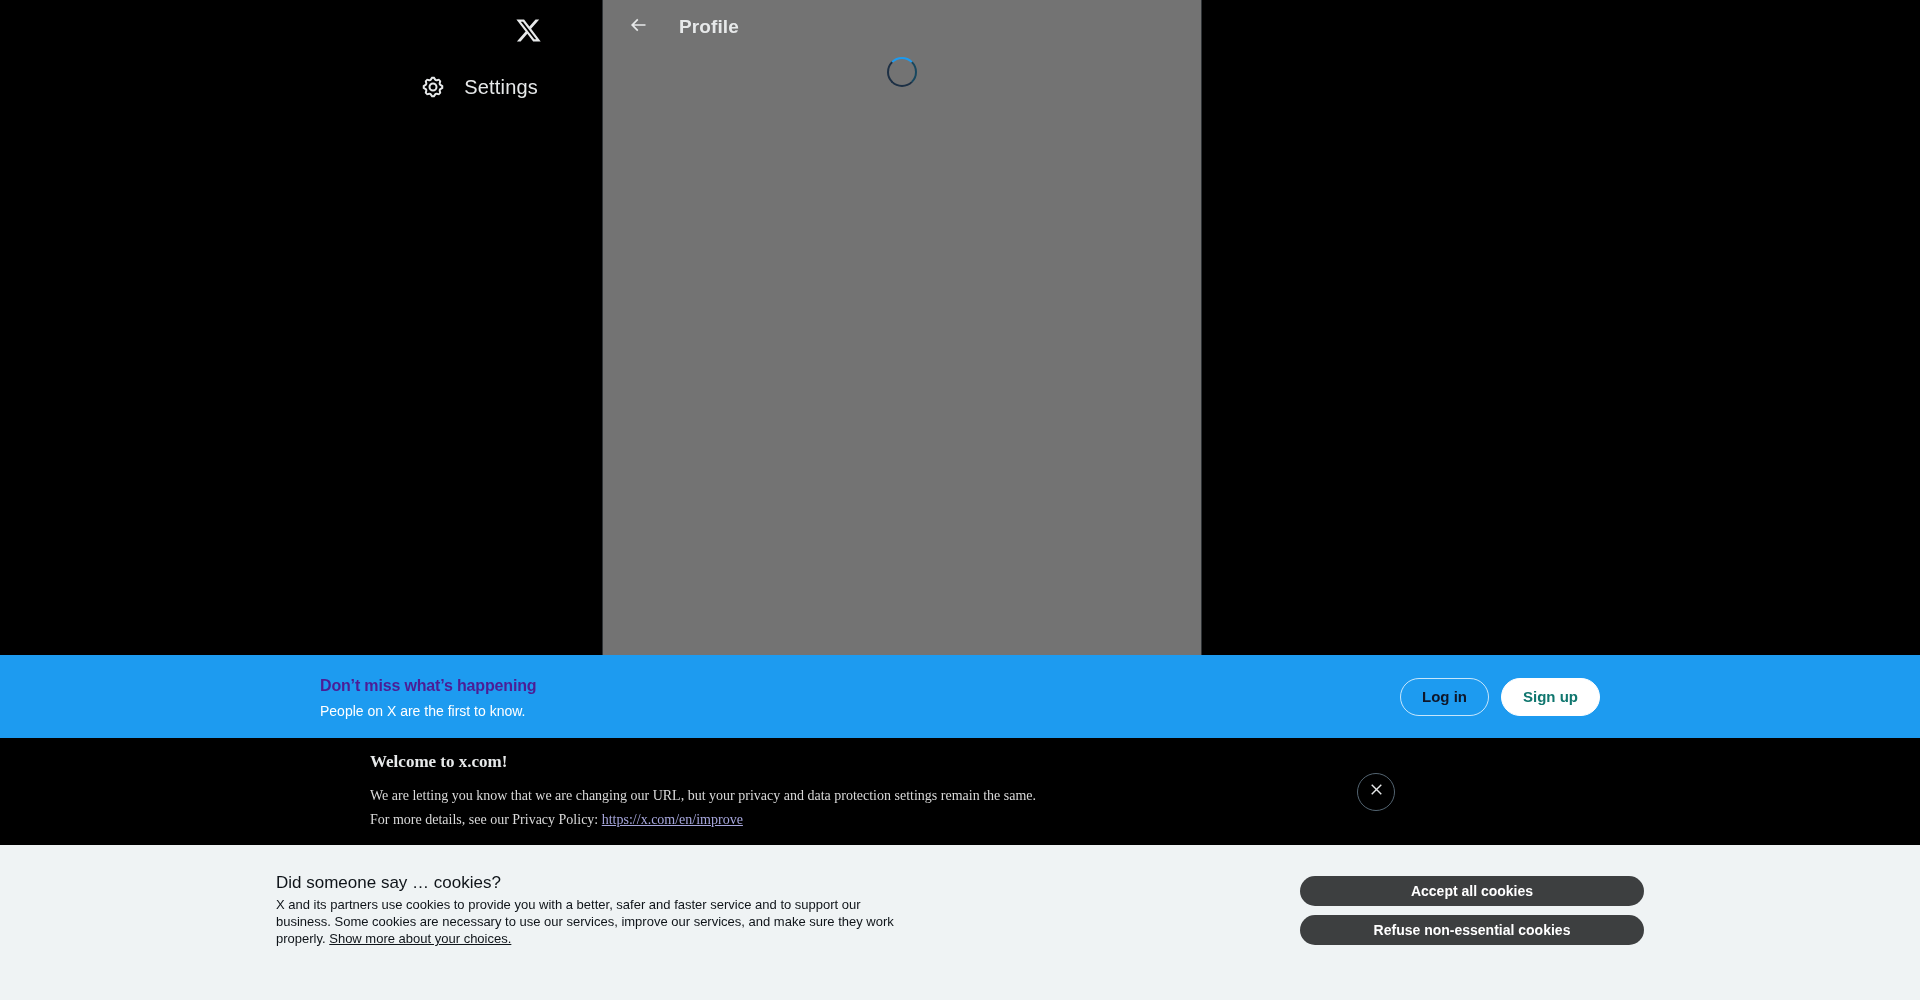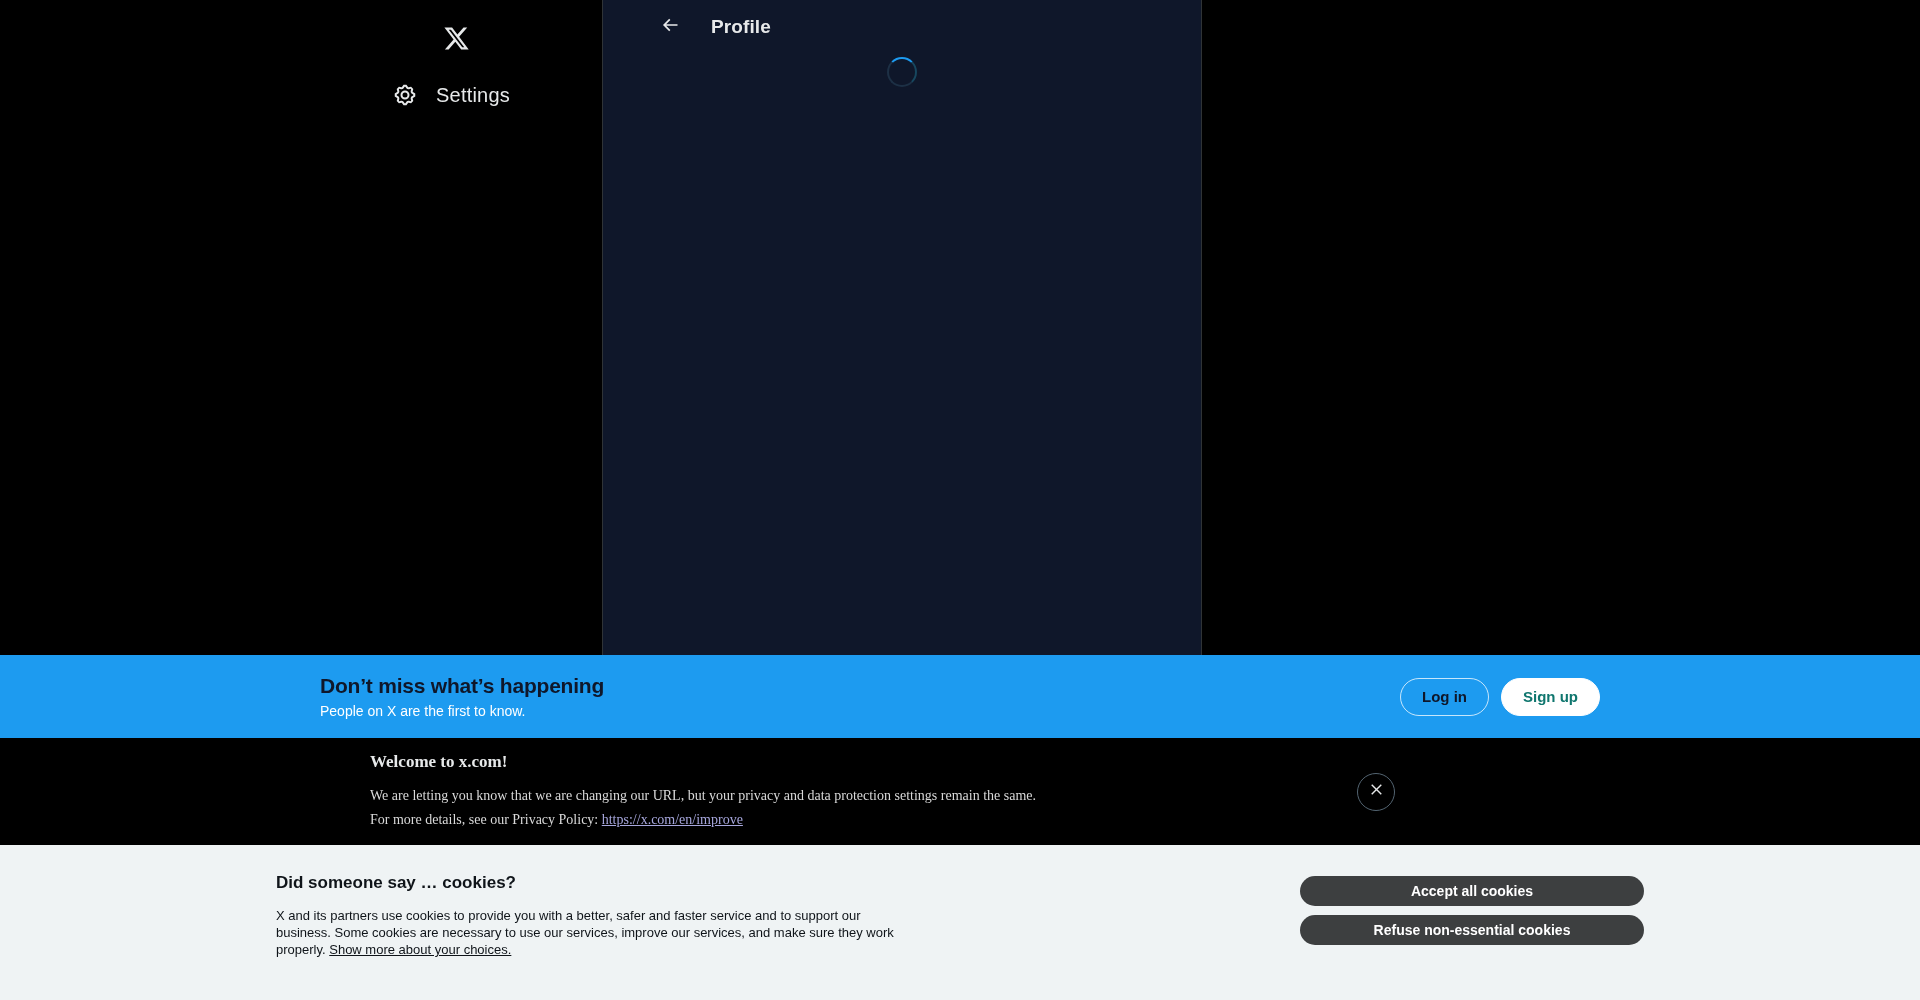--- a/index.html
+++ b/index.html
@@ -34,25 +34,25 @@
   .col-left {
     width: 602px;
     height: 100%;
     display: flex;
     justify-content: flex-end;
     background: #000000;
   }
 
   .left-inner {
     width: 250px;
-    padding-top: 12px;
+    padding-top: 4px;
     padding-right: 48px;
     display: flex;
     flex-direction: column;
-    align-items: center;
+    align-items: flex-end;
   }
 
   .logo-row {
     width: 52px;
     height: 52px;
     display: flex;
     align-items: center;
     justify-content: center;
     border-radius: 50%;
     margin-left: 6px;
@@ -82,23 +82,22 @@
     font-size: 20px;
     line-height: 24px;
     letter-spacing: 0.01em;
   }
 
   .col-center {
     width: 600px;
     height: 100%;
     border-left: 1px solid #2f3336;
     border-right: 1px solid #2f3336;
-    background: #0f172a;
+    background: #737373;
     position: relative;
-    padding-left: 32px;
   }
 
   .center-header {
     display: flex;
     align-items: center;
     gap: 24px;
     height: 53px;
     padding: 0 18px;
   }
 
@@ -159,22 +158,22 @@
   .signup-inner {
     width: 1320px;
     margin: 0 auto;
     display: flex;
     align-items: center;
     justify-content: space-between;
     padding: 0 20px;
   }
   .signup-text { display: flex; flex-direction: column; gap: 2px; }
   .signup-title {
-    color: #0f172a;
-    font-size: 21px;
+    color: #4c1d95;
+    font-size: 16px;
     font-weight: bold;
     line-height: 28px;
     letter-spacing: -0.01em;
   }
   .signup-sub {
     color: #ffffff;
     font-size: 14px;
     line-height: 19px;
   }
   .signup-actions { display: flex; align-items: center; gap: 12px; }
@@ -271,23 +270,23 @@
     display: flex;
     align-items: flex-start;
     justify-content: space-between;
     gap: 40px;
     padding: 27px 16px 0 16px;
   }
   .cookie-text { max-width: 640px; }
   .cookie-title {
     color: #0f1419;
     font-size: 17px;
-    font-weight: bold;
+    font-weight: normal;
     line-height: 22px;
-    margin-bottom: 13px;
+    margin-bottom: 2px;
   }
   .cookie-body {
     color: #0f1419;
     font-size: 13px;
     line-height: 17px;
   }
   .cookie-link {
     color: #0f1419;
     text-decoration: underline;
     cursor: pointer;

